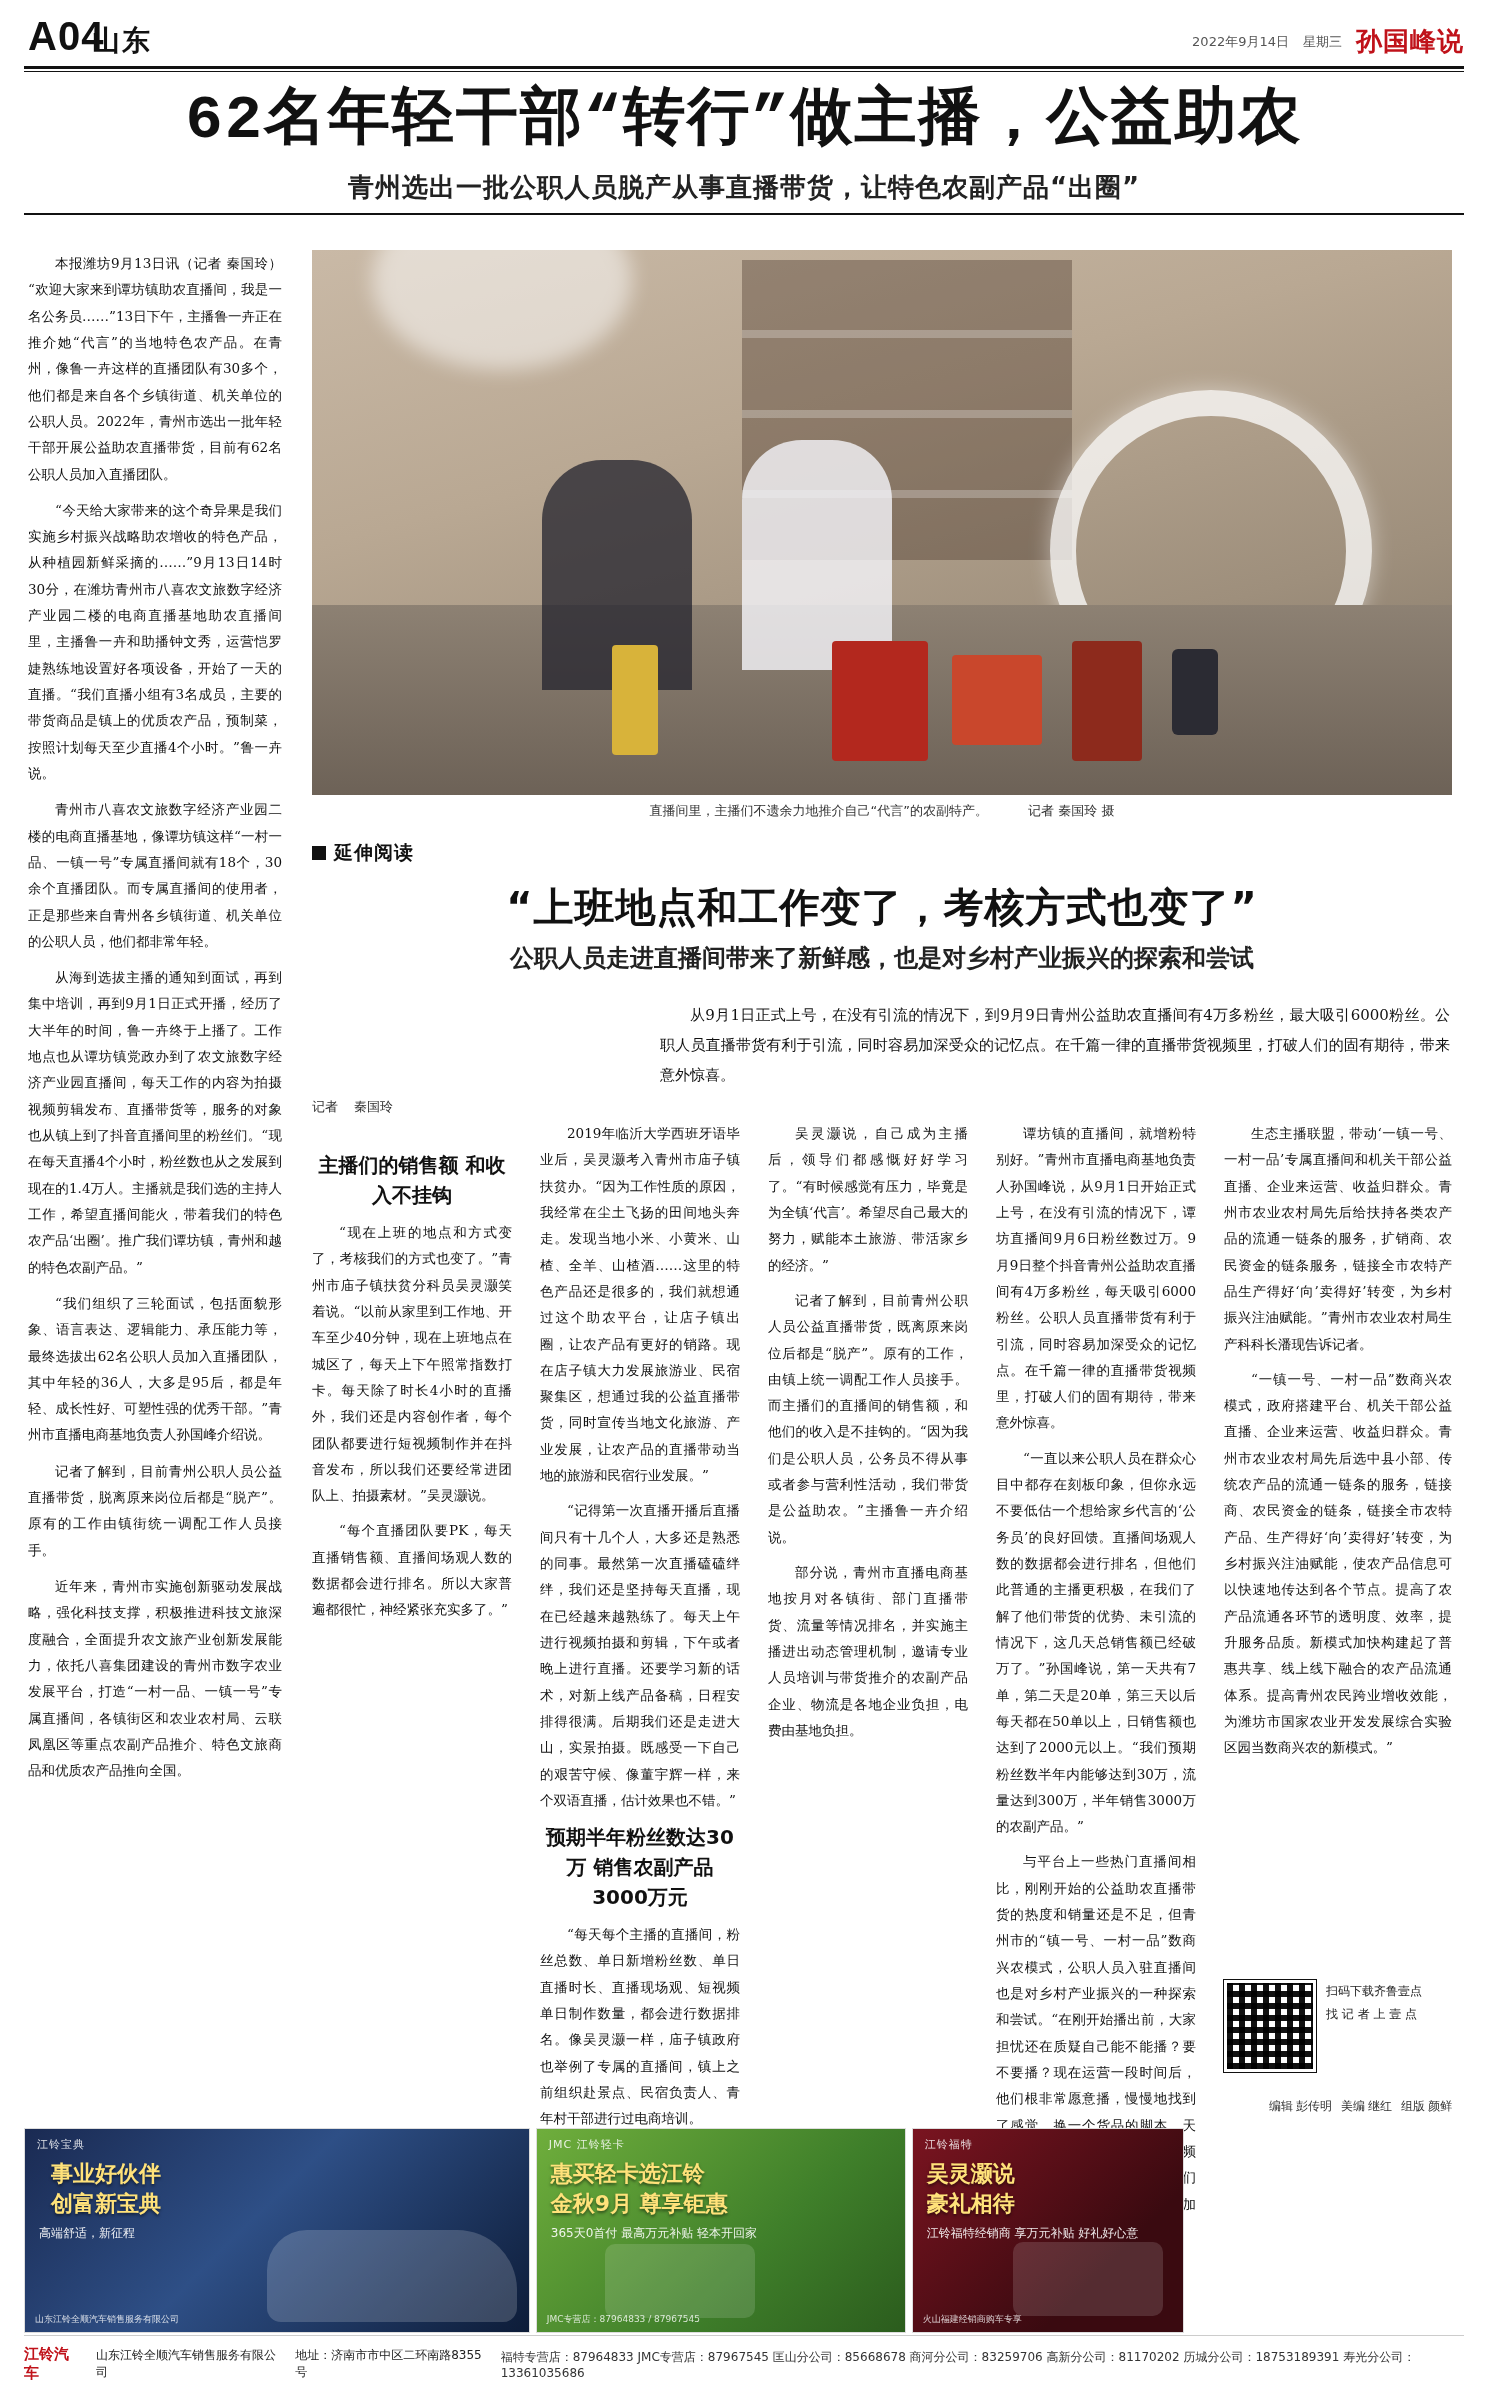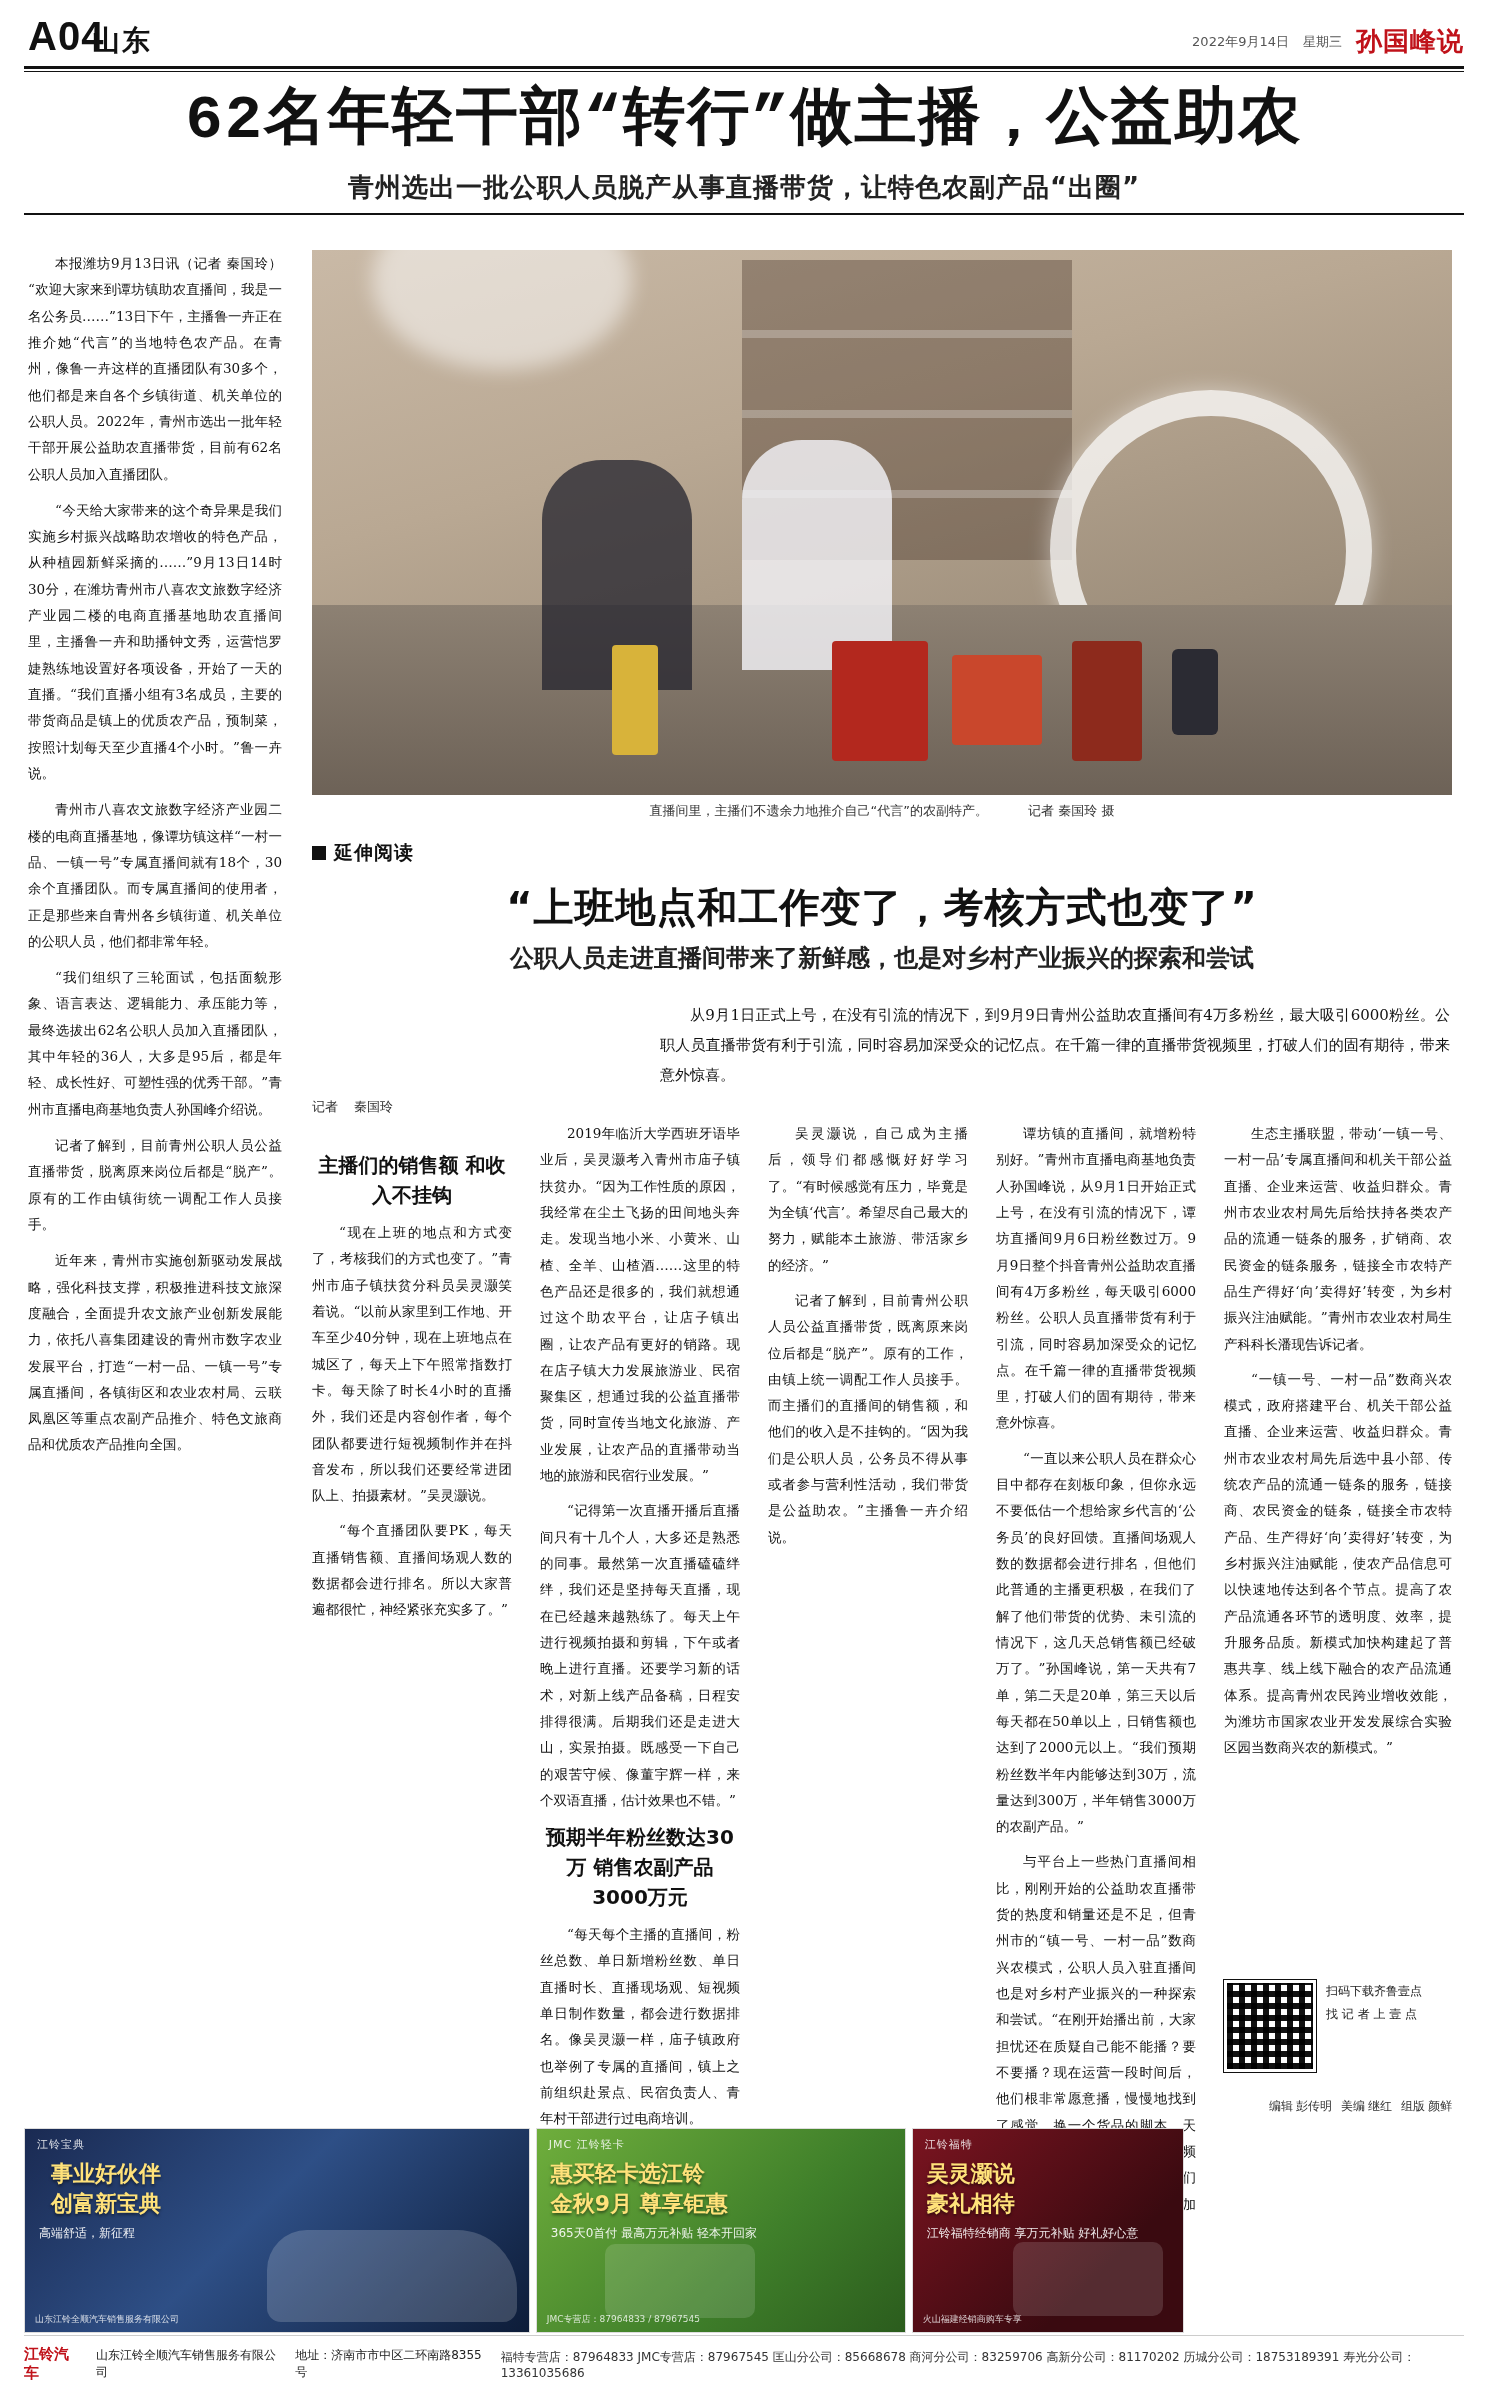--- a/index.html
+++ b/index.html
@@ -187,20 +187,21 @@
       <span>记者</span>
       <span>秦国玲</span>
       <span>摄</span>
     </span>
   </div>
 
   <div class="col-left">
     <p>本报潍坊9月13日讯（记者 秦国玲） “欢迎大家来到谭坊镇助农直播间，我是一名公务员……”13日下午，主播鲁一卉正在推介她“代言”的当地特色农产品。在青州，像鲁一卉这样的直播团队有30多个，他们都是来自各个乡镇街道、机关单位的公职人员。2022年，青州市选出一批年轻干部开展公益助农直播带货，目前有62名公职人员加入直播团队。</p>
     <p>“今天给大家带来的这个奇异果是我们实施乡村振兴战略助农增收的特色产品，从种植园新鲜采摘的……”9月13日14时30分，在潍坊青州市八喜农文旅数字经济产业园二楼的电商直播基地助农直播间里，主播鲁一卉和助播钟文秀，运营恺罗婕熟练地设置好各项设备，开始了一天的直播。“我们直播小组有3名成员，主要的带货商品是镇上的优质农产品，预制菜，按照计划每天至少直播4个小时。”鲁一卉说。</p>
     <p>青州市八喜农文旅数字经济产业园二楼的电商直播基地，像谭坊镇这样“一村一品、一镇一号”专属直播间就有18个，30余个直播团队。而专属直播间的使用者，正是那些来自青州各乡镇街道、机关单位的公职人员，他们都非常年轻。</p>
+    <p>从海到选拔主播的通知到面试，再到集中培训，再到9月1日正式开播，经历了大半年的时间，鲁一卉终于上播了。工作地点也从谭坊镇党政办到了农文旅数字经济产业园直播间，每天工作的内容为拍摄视频剪辑发布、直播带货等，服务的对象也从镇上到了抖音直播间里的粉丝们。“现在每天直播4个小时，粉丝数也从之发展到现在的1.4万人。主播就是我们选的主持人工作，希望直播间能火，带着我们的特色农产品‘出圈’。推广我们谭坊镇，青州和越的特色农副产品。”</p>
     <p>“我们组织了三轮面试，包括面貌形象、语言表达、逻辑能力、承压能力等，最终选拔出62名公职人员加入直播团队，其中年轻的36人，大多是95后，都是年轻、成长性好、可塑性强的优秀干部。”青州市直播电商基地负责人孙国峰介绍说。</p>
     <p>记者了解到，目前青州公职人员公益直播带货，脱离原来岗位后都是“脱产”。原有的工作由镇街统一调配工作人员接手。</p>
     <p>近年来，青州市实施创新驱动发展战略，强化科技支撑，积极推进科技文旅深度融合，全面提升农文旅产业创新发展能力，依托八喜集团建设的青州市数字农业发展平台，打造“一村一品、一镇一号”专属直播间，各镇街区和农业农村局、云联凤凰区等重点农副产品推介、特色文旅商品和优质农产品推向全国。</p>
   </div>
 
   <div class="ext-mark">
     <span class="ext-sq"></span>
     <span class="ext-label">延伸阅读</span>
   </div>
   <div class="ext-headline">“上班地点和工作变了，考核方式也变了”</div>
@@ -224,20 +225,21 @@
     <p>2019年临沂大学西班牙语毕业后，吴灵灏考入青州市庙子镇扶贫办。“因为工作性质的原因，我经常在尘土飞扬的田间地头奔走。发现当地小米、小黄米、山楂、全羊、山楂酒……这里的特色产品还是很多的，我们就想通过这个助农平台，让店子镇出圈，让农产品有更好的销路。现在店子镇大力发展旅游业、民宿聚集区，想通过我的公益直播带货，同时宣传当地文化旅游、产业发展，让农产品的直播带动当地的旅游和民宿行业发展。”</p>
     <p>“记得第一次直播开播后直播间只有十几个人，大多还是熟悉的同事。最然第一次直播磕磕绊绊，我们还是坚持每天直播，现在已经越来越熟练了。每天上午进行视频拍摄和剪辑，下午或者晚上进行直播。还要学习新的话术，对新上线产品备稿，日程安排得很满。后期我们还是走进大山，实景拍摄。既感受一下自己的艰苦守候、像董宇辉一样，来个双语直播，估计效果也不错。”</p>
     <p class="subhead-in">预期半年粉丝数达30万
 销售农副产品3000万元</p>
     <p>“每天每个主播的直播间，粉丝总数、单日新增粉丝数、单日直播时长、直播现场观、短视频单日制作数量，都会进行数据排名。像吴灵灏一样，庙子镇政府也举例了专属的直播间，镇上之前组织赴景点、民宿负责人、青年村干部进行过电商培训。</p>
   </div>
 
   <div class="bodycol c3">
     <p>吴灵灏说，自己成为主播后，领导们都感慨好好学习了。“有时候感觉有压力，毕竟是为全镇‘代言’。希望尽自己最大的努力，赋能本土旅游、带活家乡的经济。”</p>
     <p>记者了解到，目前青州公职人员公益直播带货，既离原来岗位后都是“脱产”。原有的工作，由镇上统一调配工作人员接手。而主播们的直播间的销售额，和他们的收入是不挂钩的。“因为我们是公职人员，公务员不得从事或者参与营利性活动，我们带货是公益助农。”主播鲁一卉介绍说。</p>
+    <p>部分说，青州市直播电商基地按月对各镇街、部门直播带货、流量等情况排名，并实施主播进出动态管理机制，邀请专业人员培训与带货推介的农副产品企业、物流是各地企业负担，电费由基地负担。</p>
   </div>
 
   <div class="bodycol c4">
     <p>谭坊镇的直播间，就增粉特别好。”青州市直播电商基地负责人孙国峰说，从9月1日开始正式上号，在没有引流的情况下，谭坊直播间9月6日粉丝数过万。9月9日整个抖音青州公益助农直播间有4万多粉丝，每天吸引6000粉丝。公职人员直播带货有利于引流，同时容易加深受众的记忆点。在千篇一律的直播带货视频里，打破人们的固有期待，带来意外惊喜。</p>
     <p>“一直以来公职人员在群众心目中都存在刻板印象，但你永远不要低估一个想给家乡代言的‘公务员’的良好回馈。直播间场观人数的数据都会进行排名，但他们此普通的主播更积极，在我们了解了他们带货的优势、未引流的情况下，这几天总销售额已经破万了。”孙国峰说，第一天共有7单，第二天是20单，第三天以后每天都在50单以上，日销售额也达到了2000元以上。“我们预期粉丝数半年内能够达到30万，流量达到300万，半年销售3000万的农副产品。”</p>
     <p>与平台上一些热门直播间相比，刚刚开始的公益助农直播带货的热度和销量还是不足，但青州市的“镇一号、一村一品”数商兴农模式，公职人员入驻直播间也是对乡村产业振兴的一种探索和尝试。“在刚开始播出前，大家担忧还在质疑自己能不能播？要不要播？现在运营一段时间后，他们根非常愿意播，慢慢地找到了感觉，换一个货品的脚本，天天堵着我们出的乡村办公室，频道是放也不有而成长。后续我们也想吸引成熟和有潜力的主播加入，建一个</p>
   </div>
 
   <div class="bodycol c5">
     <p>生态主播联盟，带动‘一镇一号、一村一品’专属直播间和机关干部公益直播、企业来运营、收益归群众。青州市农业农村局先后给扶持各类农产品的流通一链条的服务，扩销商、农民资金的链条服务，链接全市农特产品生产得好‘向’卖得好’转变，为乡村振兴注油赋能。”青州市农业农村局生产科科长潘现告诉记者。</p>

